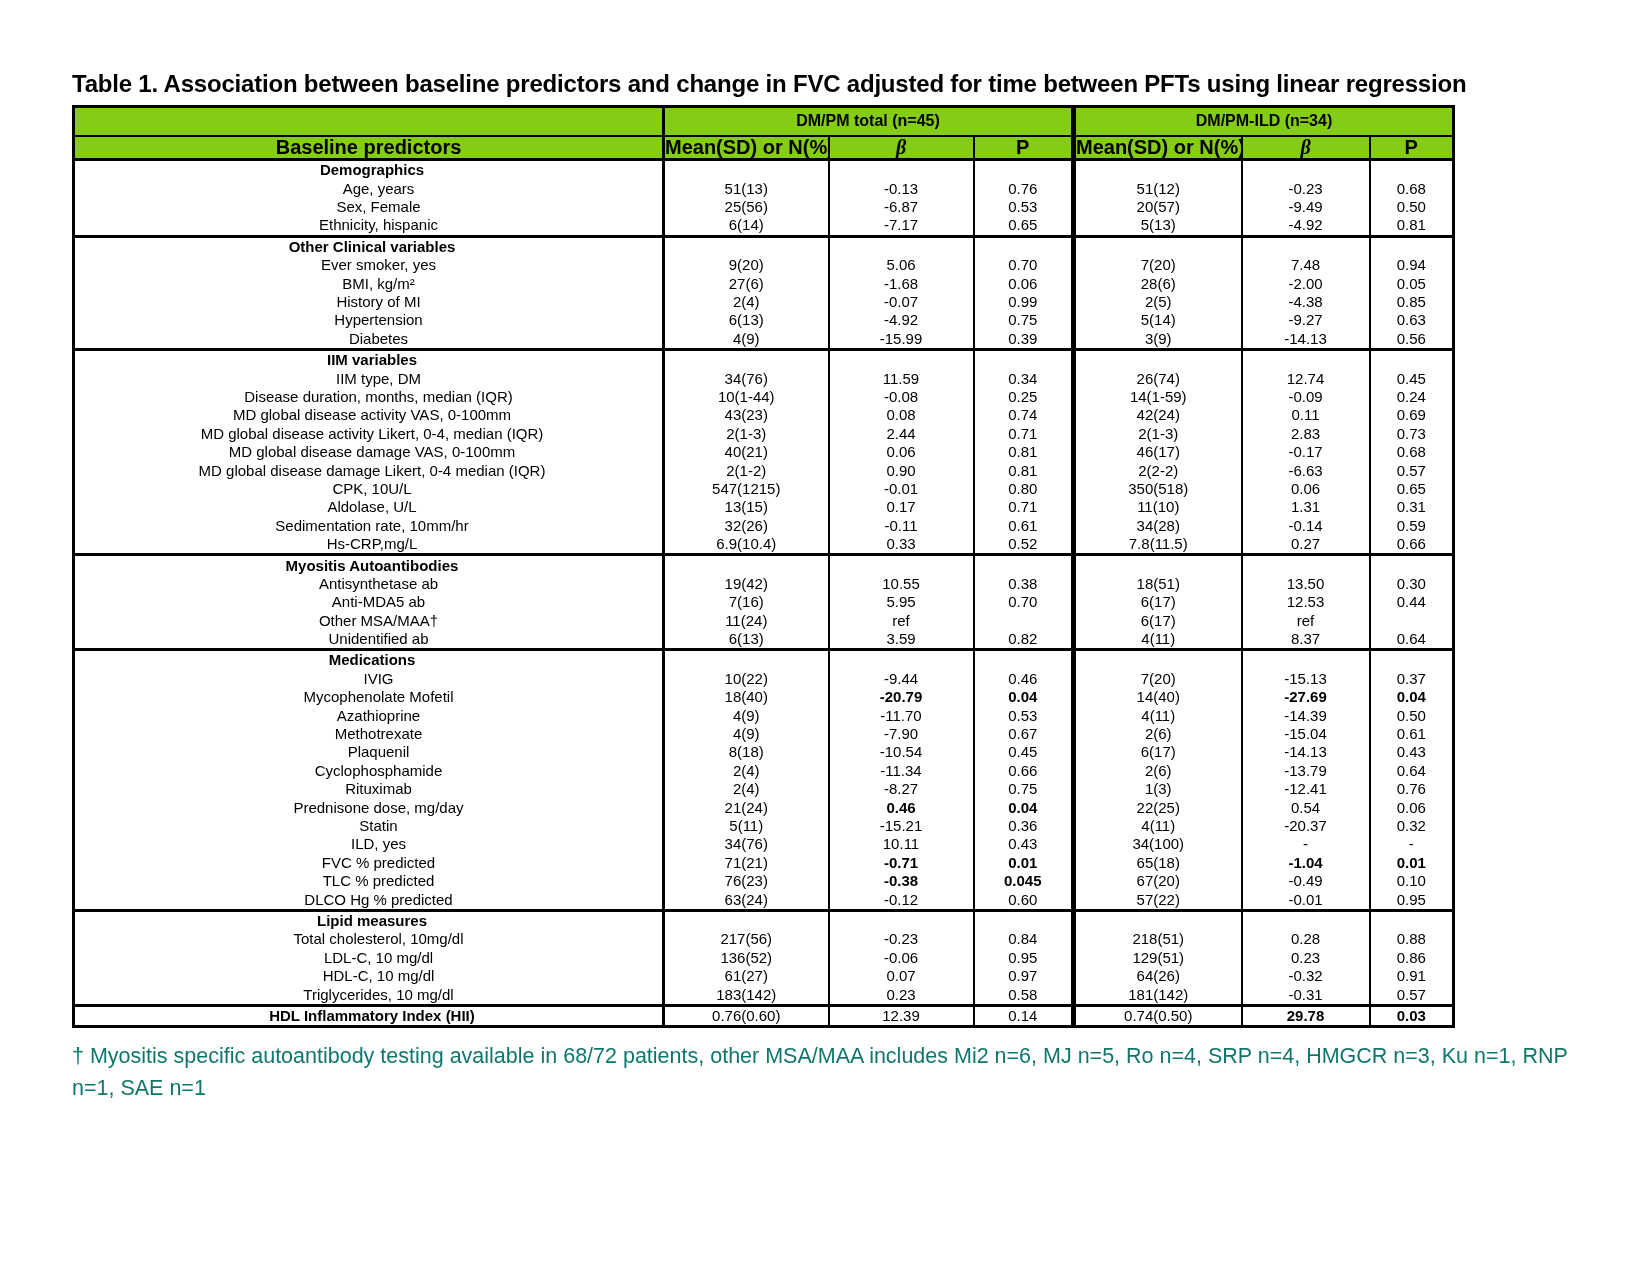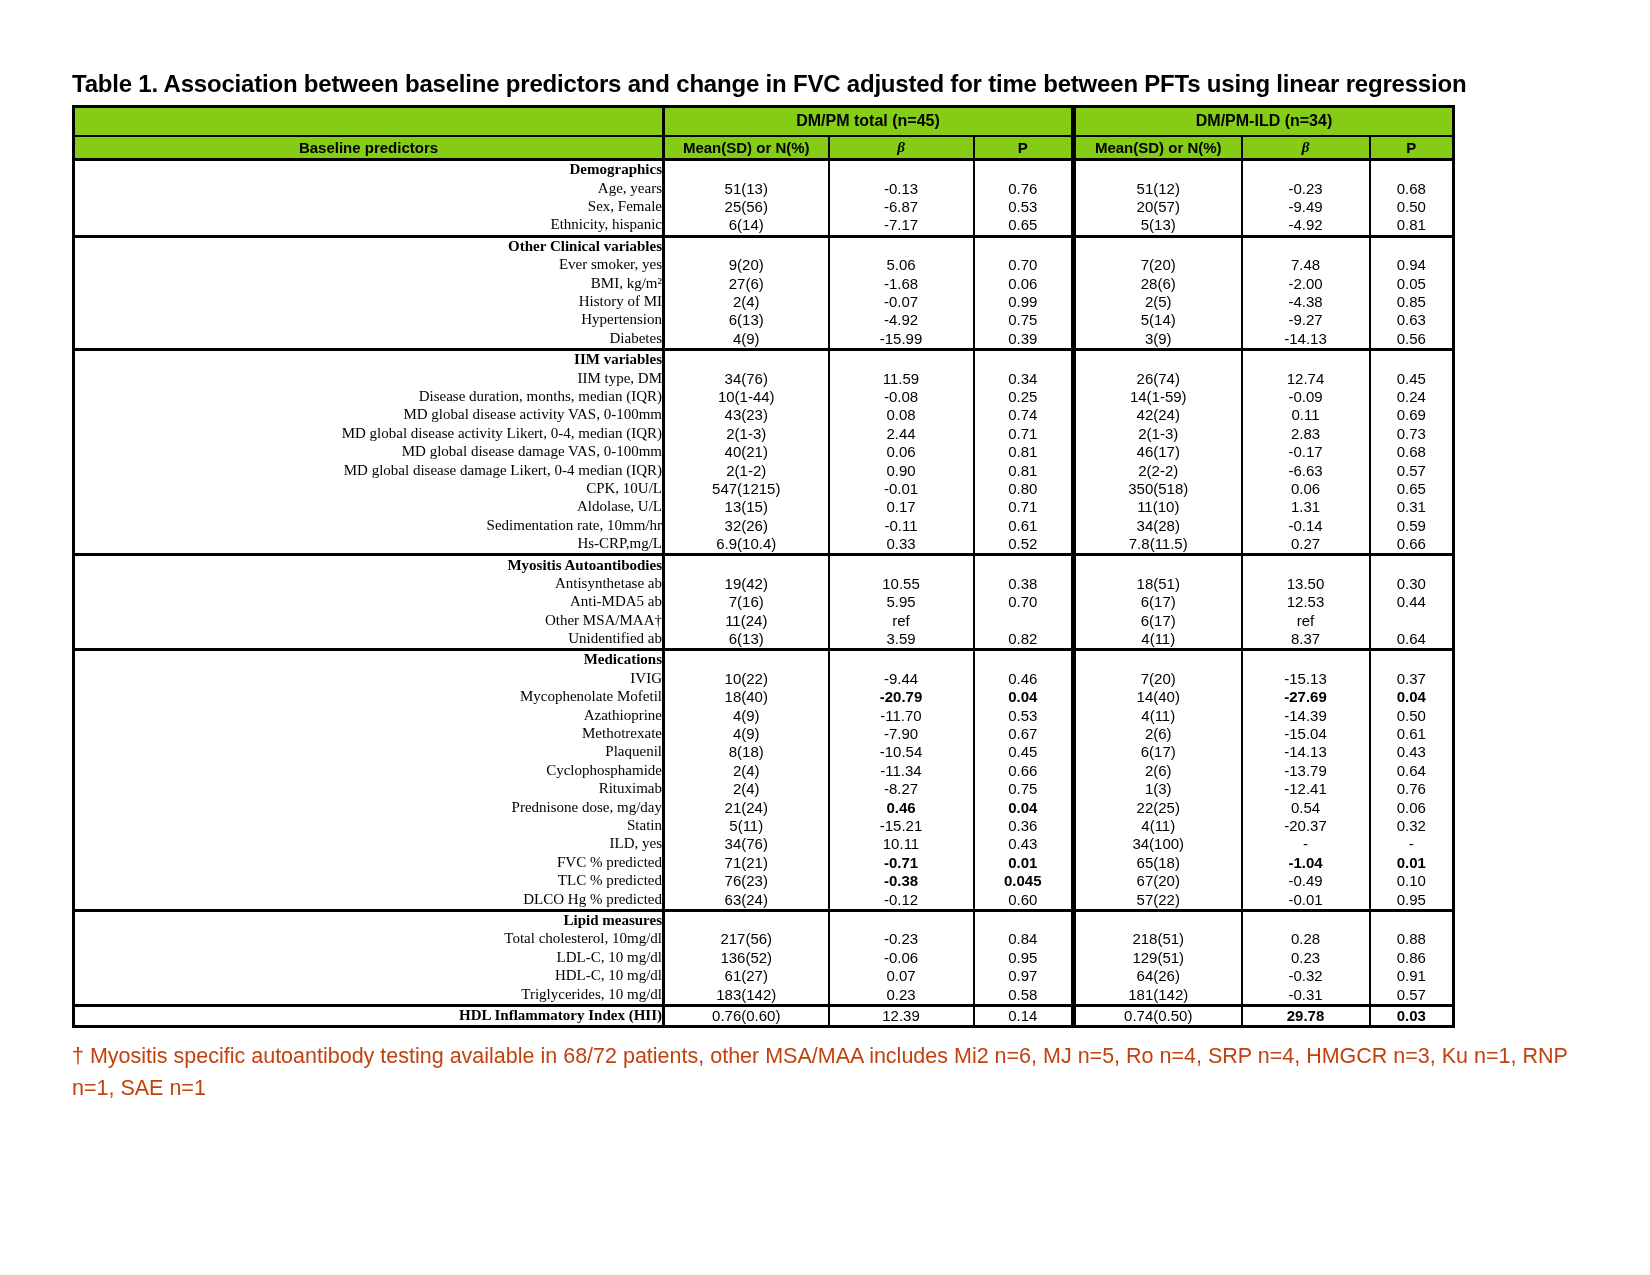--- a/index.html
+++ b/index.html
@@ -29,37 +29,37 @@
     font-size: 15px;
     height: 18.4px;
     padding: 0;
     line-height: 1.05;
     overflow: hidden;
     white-space: nowrap;
     vertical-align: middle;
   }
   .t thead th { background: #84cc16; font-weight: bold; text-align: center; }
   tr.group-row th { font-size: 16px; height: 27px; border-bottom: 2px solid #000; }
-  tr.col-row th  { font-size: 15px; height: 21px; border-bottom: 3px solid #000; }
+  tr.col-row th  { font-size: 20px; height: 21px; border-bottom: 3px solid #000; }
   .beta { font-style: italic; font-family: "Liberation Serif", serif; font-size: 16px; }
   .val { text-align: center; }
-  td.c0 { text-align: right; padding-left: 20px; font-family: Liberation Serif, serif; }
+  td.c0 { text-align: center; padding-left: 20px; }
   td.c0.flush { padding-left: 7px; }
   td.c0.section { font-weight: bold; padding-left: 7px; }
   .c1 { border-left: 3px solid #000; }
   .c2, .c3, .c5, .c6 { border-left: 2px solid #000; }
   .c4 { border-left: 5px solid #000; }
   tr.section-row td, tr.final-row td { border-top: 3px solid #000; }
   .bold { font-weight: bold; }
   .footnote {
     margin-top: 12px;
     width: 1505px;
     font-size: 21.5px;
     line-height: 1.5;
-    color: #c2410c;
+    color: #0f766e;
   }
 </style>
 </head>
 <body>
 
 <div class="page">
 
   <div class="title">Table 1. Association between baseline predictors and change in FVC adjusted for time between PFTs using linear regression</div>
 
   <table class="t">

